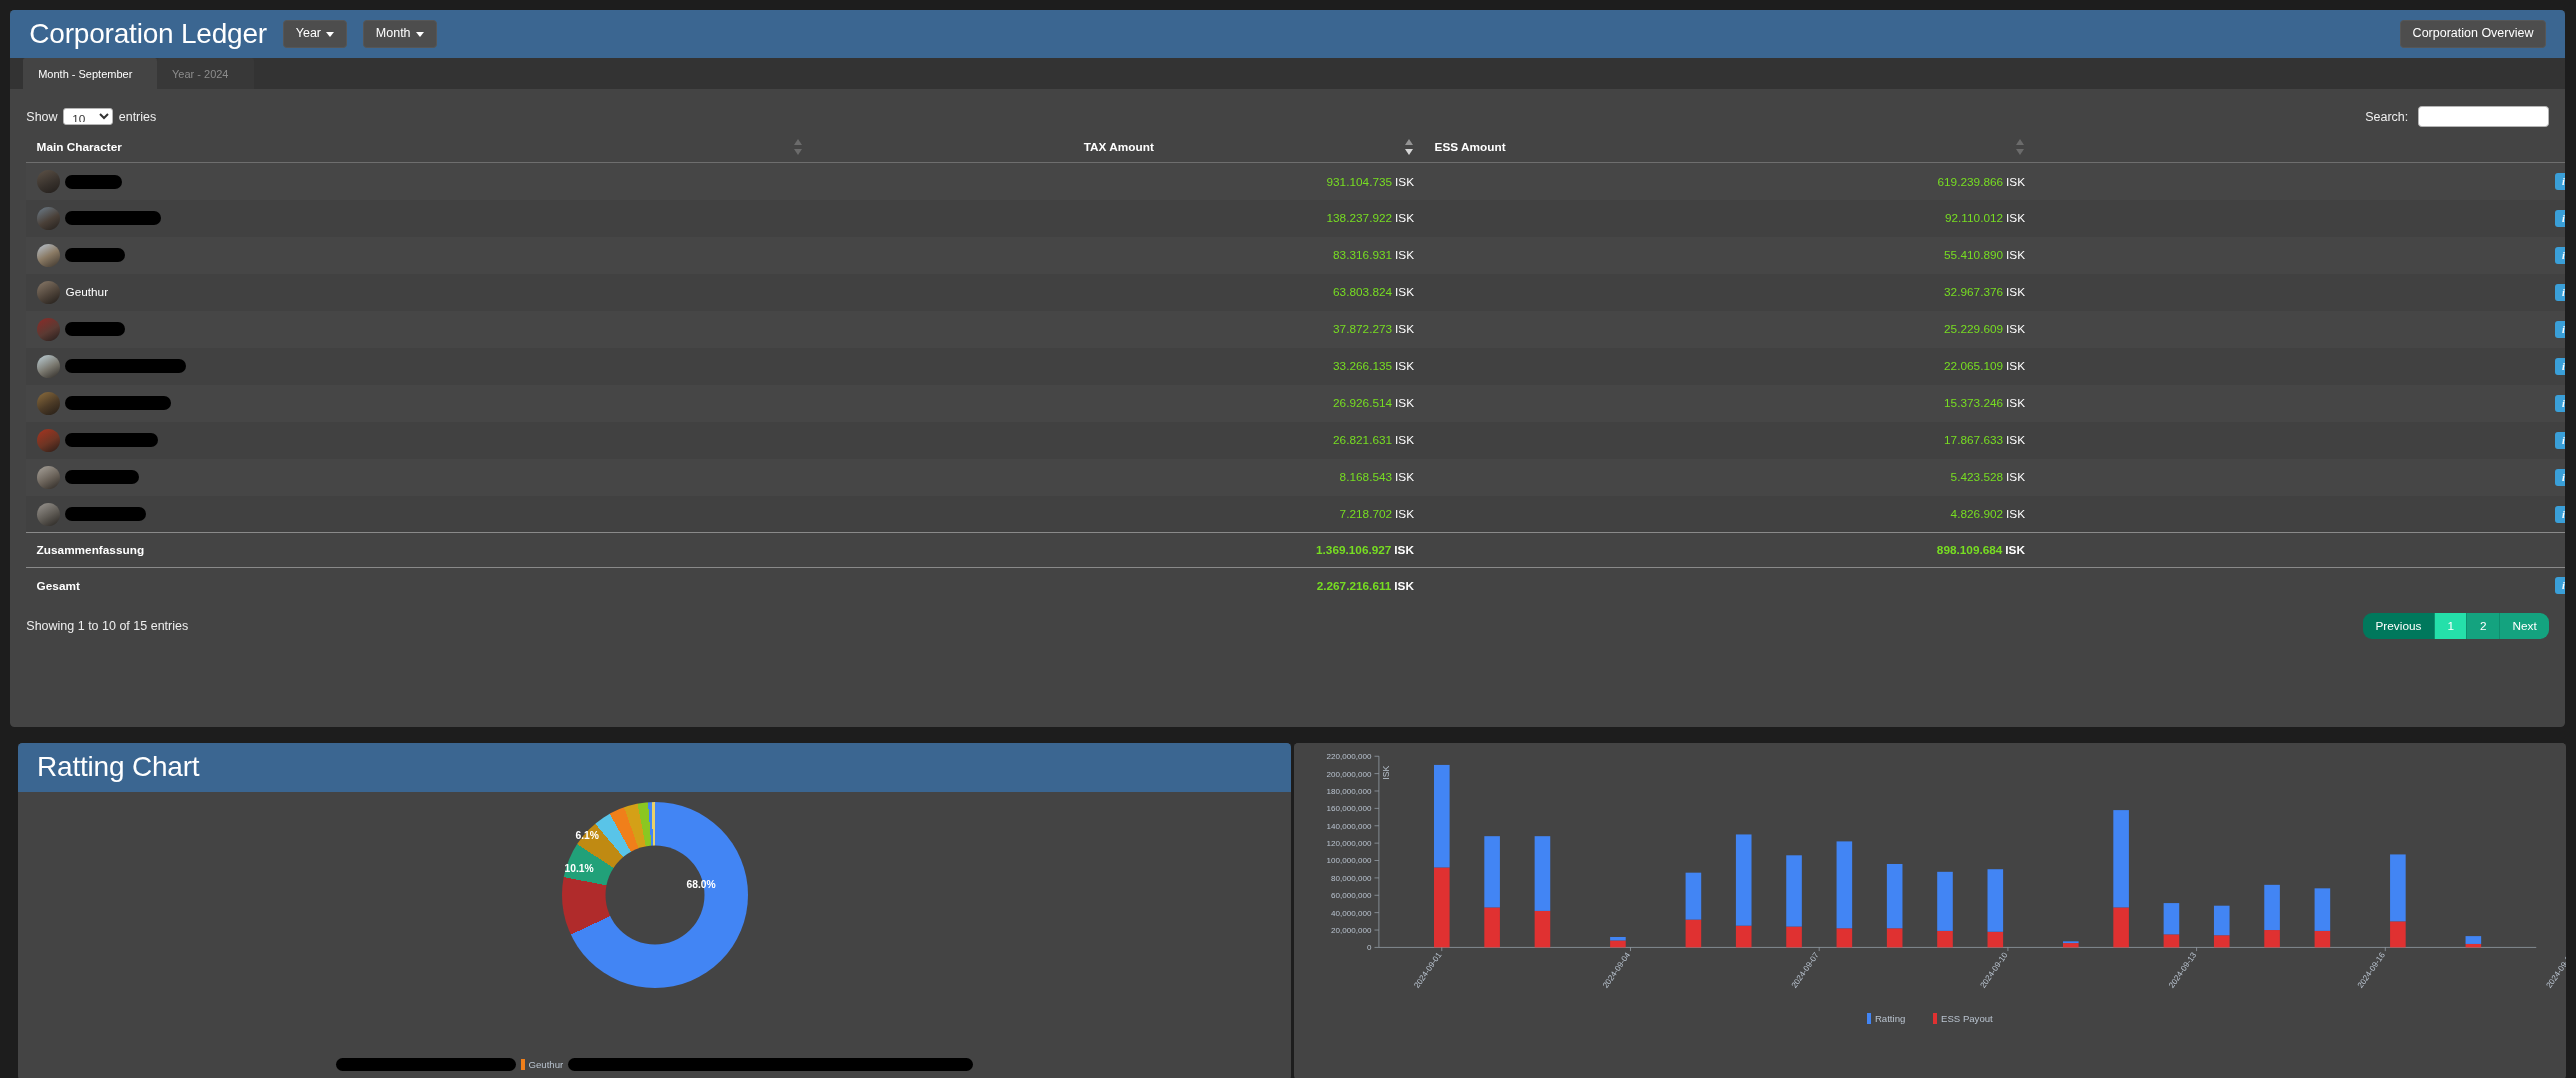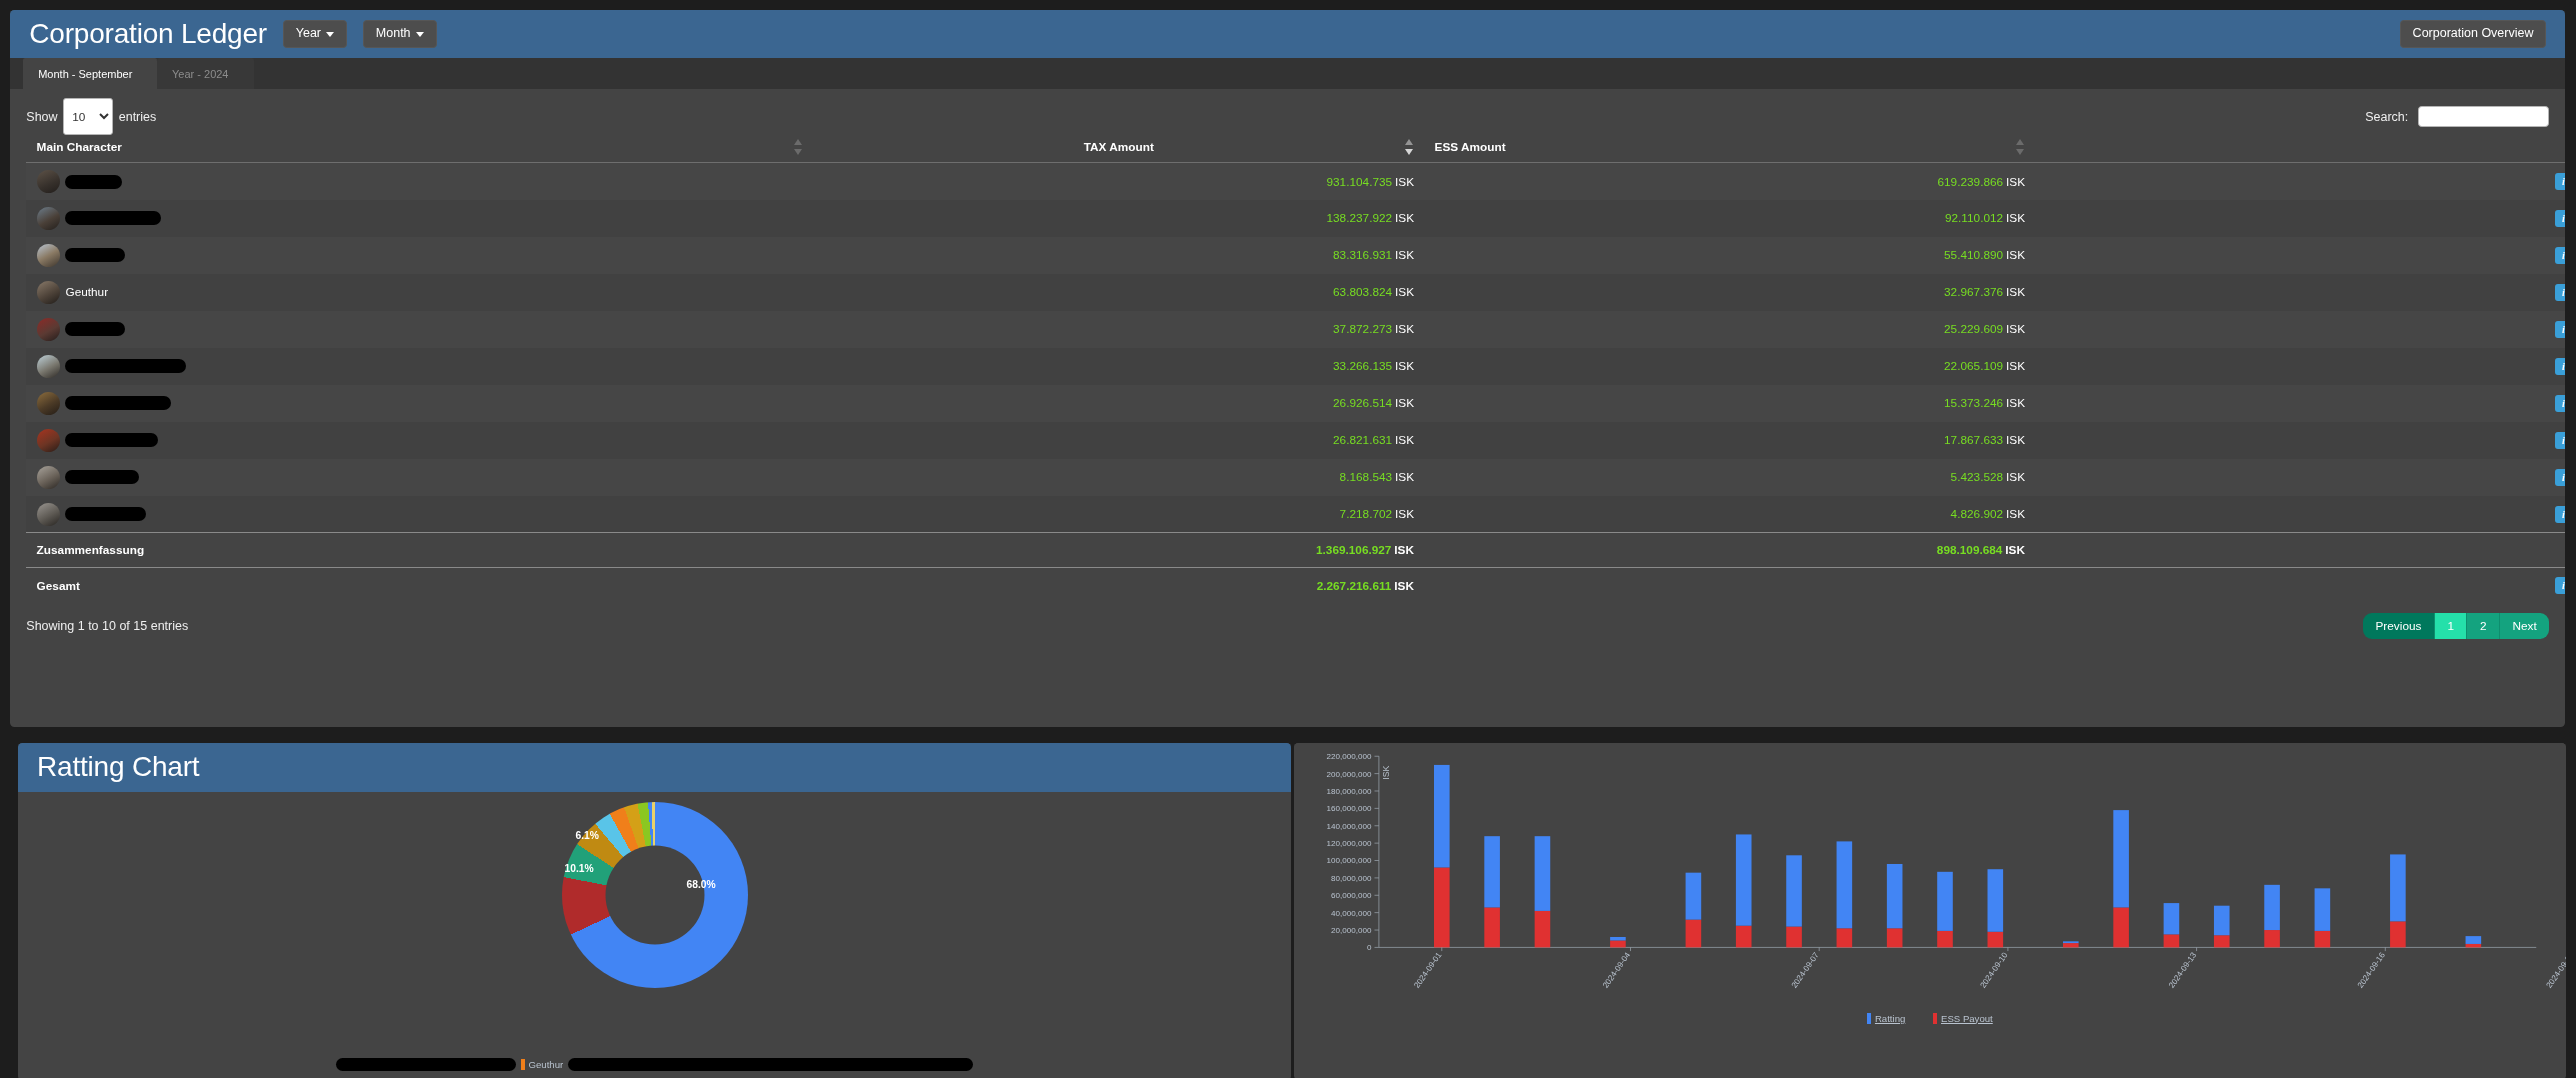--- a/index.html
+++ b/index.html
@@ -84,21 +84,21 @@
   .tab.active { background: #444444; color: #ffffff; }
 
   .table-area { padding: 11.8px 16px 0 16px; background:#444444; }
 
   .dt-top { display: flex; align-items: center; height: 31px; }
   .dt-length { font-size: 12.5px; color: #efefef; display: flex; align-items: center; gap: 5.9px; }
   .dt-length select {
     background: #ffffff; color: #333333;
     border: 0.7px solid #b5b5b5; border-radius: 2.9px;
     font-size: 11.8px; font-family: "Liberation Sans", sans-serif;
-    padding: 2.2px 3.7px; height: 37px;
+    padding: 2.2px 3.7px; height: 17px;
   }
   .dt-filter { margin-left: auto; font-size: 12.5px; color: #efefef; display: flex; align-items: center; gap: 10px; }
   .dt-filter input {
     background: #ffffff; color: #333;
     border: 0.7px solid #b5b5b5; border-radius: 3.7px;
     height: 20.6px; width: 131px; padding: 1.5px 4.4px;
     font-size: 11px; font-family: "Liberation Sans", sans-serif;
   }
 
   table.ledger { width: 100%; border-collapse: collapse; table-layout: fixed; }
@@ -273,21 +273,20 @@
   
   .bars-svg { display:block; }
 
   .bar-legend {
     position: absolute;
     left: 0; right: 0; bottom: 7.4px;
     display: flex; align-items: center; justify-content: center;
     gap: 28px;
     font-size: 9.6px;
     color: #b9c3cf;
-    text-decoration: underline;
   }
 </style>
 </head>
 <body>
 
 <div class="page">
 
   <div class="card" id="ledger-card">
 
     <div class="card-header">

